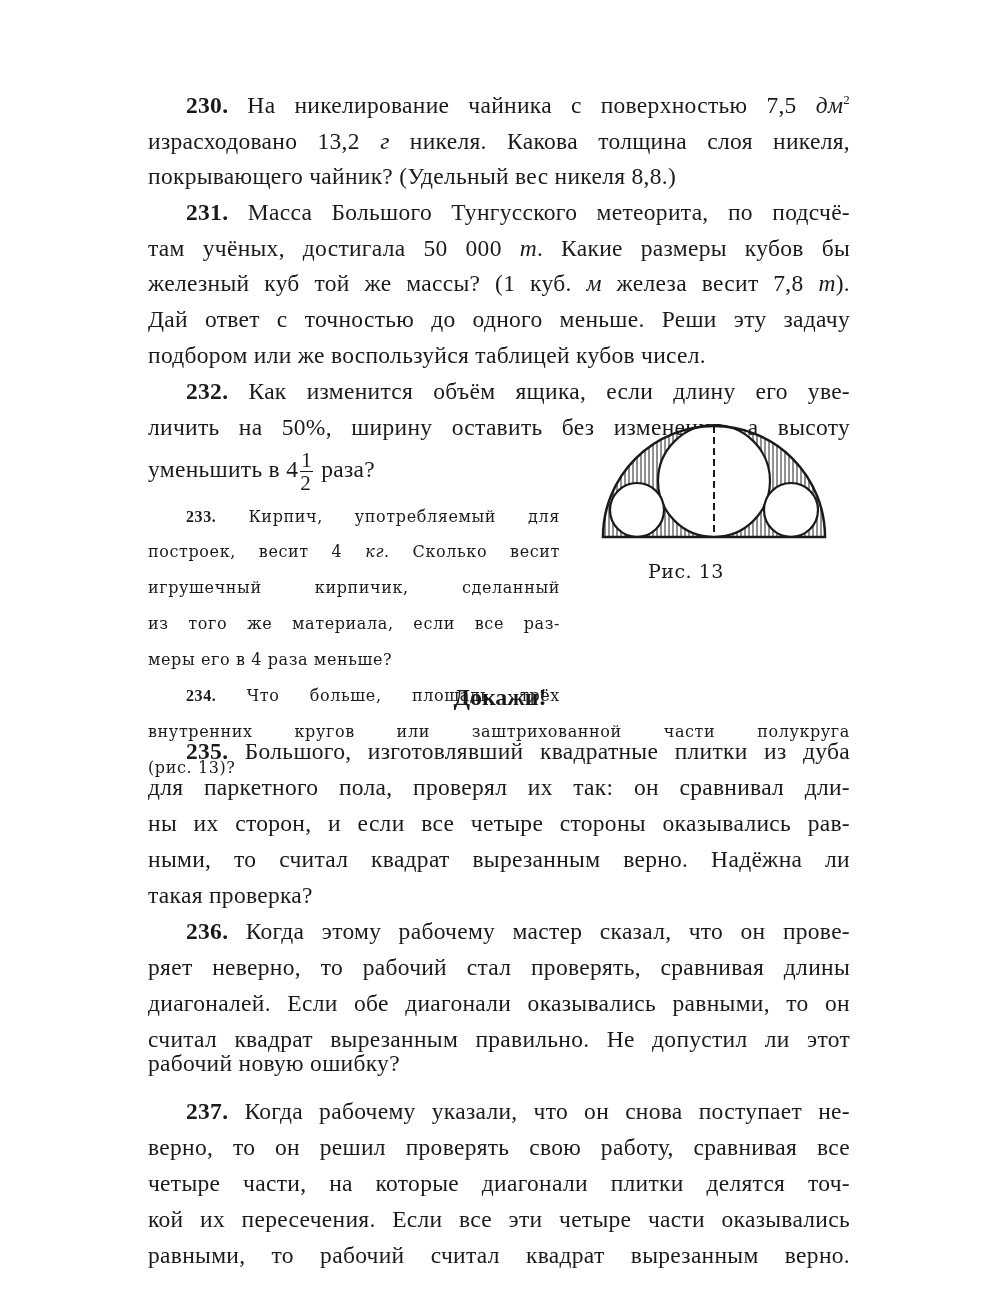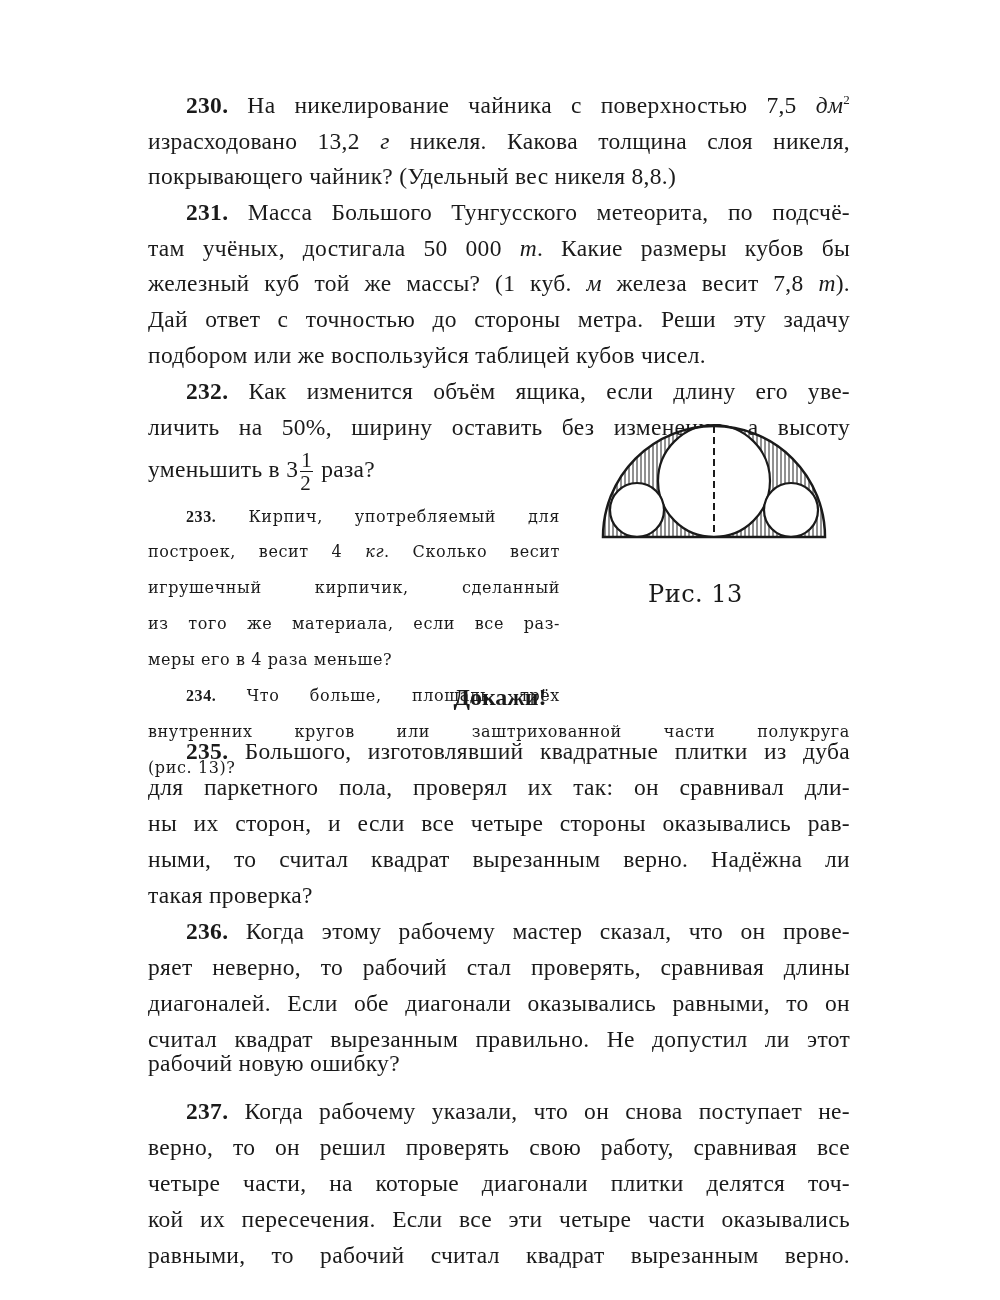--- a/index.html
+++ b/index.html
@@ -13,38 +13,38 @@
   .ln.narrow.ind { width:374px; }
   .ln.wide-font { font-family:"DejaVu Serif",serif; font-size:16px; letter-spacing:0.6px; }
   .num { font-weight:bold;font-family:Liberation Serif, serif; }
   .it { font-style:italic; }
   sup { font-size:13px; line-height:0; }
   .frac { display:inline-block; vertical-align:middle; text-align:center; font-size:21px; line-height:22px; margin:0 2px; }
   .frac span { display:block; }
   .frac .top { border-bottom:1.5px solid #1a1a1a; padding:0 1px; }
   .heading { position:absolute; top:684px; left:0; width:1000px; text-align:center; font-size:24px; font-weight:bold; }
   .fig { position:absolute; left:595px; top:418px; }
-  .caption { position:absolute; left:648px; top:580px; font-family:"DejaVu Serif",serif; font-size:24px; letter-spacing:0.5px; }
+  .caption { position:absolute; left:648px; top:560px; font-family:"DejaVu Serif",serif; font-size:19px; letter-spacing:0.5px; }
 </style>
 </head>
 <body>
 
 <div class="ln ind" style="top:90px"><span class="num">230.</span> <span>На никелирование чайника с поверхностью 7,5 </span><span class="it">дм</span><sup>2</sup></div>
 <div class="ln" style="top:126px"><span>израсходовано 13,2 </span><span class="it">г</span><span> никеля. Какова толщина слоя никеля,</span></div>
 <div class="ln short" style="top:161px">покрывающего чайник? (Удельный вес никеля 8,8.)</div>
 
 <div class="ln ind" style="top:197px"><span class="num">231.</span> <span>Масса Большого Тунгусского метеорита, по подсчё-</span></div>
 <div class="ln" style="top:233px"><span>там учёных, достигала 50 000 </span><span class="it">т</span><span>. Какие размеры кубов бы</span></div>
 <div class="ln" style="top:268px"><span>железный куб той же массы? (1 куб. </span><span class="it">м</span><span> железа весит 7,8 </span><span class="it">т</span><span>).</span></div>
-<div class="ln" style="top:304px">Дай ответ с точностью до стороны метра. Реши эту задачу</div>
+<div class="ln" style="top:304px">Дай ответ с точностью до одного меньше. Реши эту задачу</div>
 <div class="ln short" style="top:340px">подбором или же воспользуйся таблицей кубов чисел.</div>
 
 <div class="ln ind" style="top:376px"><span class="num">232.</span> <span>Как изменится объём ящика, если длину его уве-</span></div>
 <div class="ln" style="top:412px">личить на 50%, ширину оставить без изменения, а высоту</div>
-<div class="ln short" style="top:449px"><span>уменьшить в 3</span><span class="frac"><span class="top">1</span><span>2</span></span><span> раза?</span></div>
+<div class="ln short" style="top:449px"><span>уменьшить в 4</span><span class="frac"><span class="top">1</span><span>2</span></span><span> раза?</span></div>
 
 <div class="ln narrow ind wide-font" style="top:502px"><span class="num">233.</span> <span>Кирпич, употребляемый для</span></div>
 <div class="ln narrow wide-font" style="top:537px"><span>построек, весит 4 </span><span class="it">кг</span><span>. Сколько весит</span></div>
 <div class="ln narrow wide-font" style="top:573px">игрушечный кирпичик, сделанный</div>
 <div class="ln narrow wide-font" style="top:609px">из того же материала, если все раз-</div>
 <div class="ln narrow short wide-font" style="top:645px">меры его в 4 раза меньше?</div>
 
 <div class="ln narrow ind wide-font" style="top:681px"><span class="num">234.</span> <span>Что больше, площадь трёх</span></div>
 <div class="ln wide-font" style="top:717px">внутренних кругов или заштрихованной части полукруга</div>
 <div class="ln short wide-font" style="top:753px">(рис. 13)?</div>

